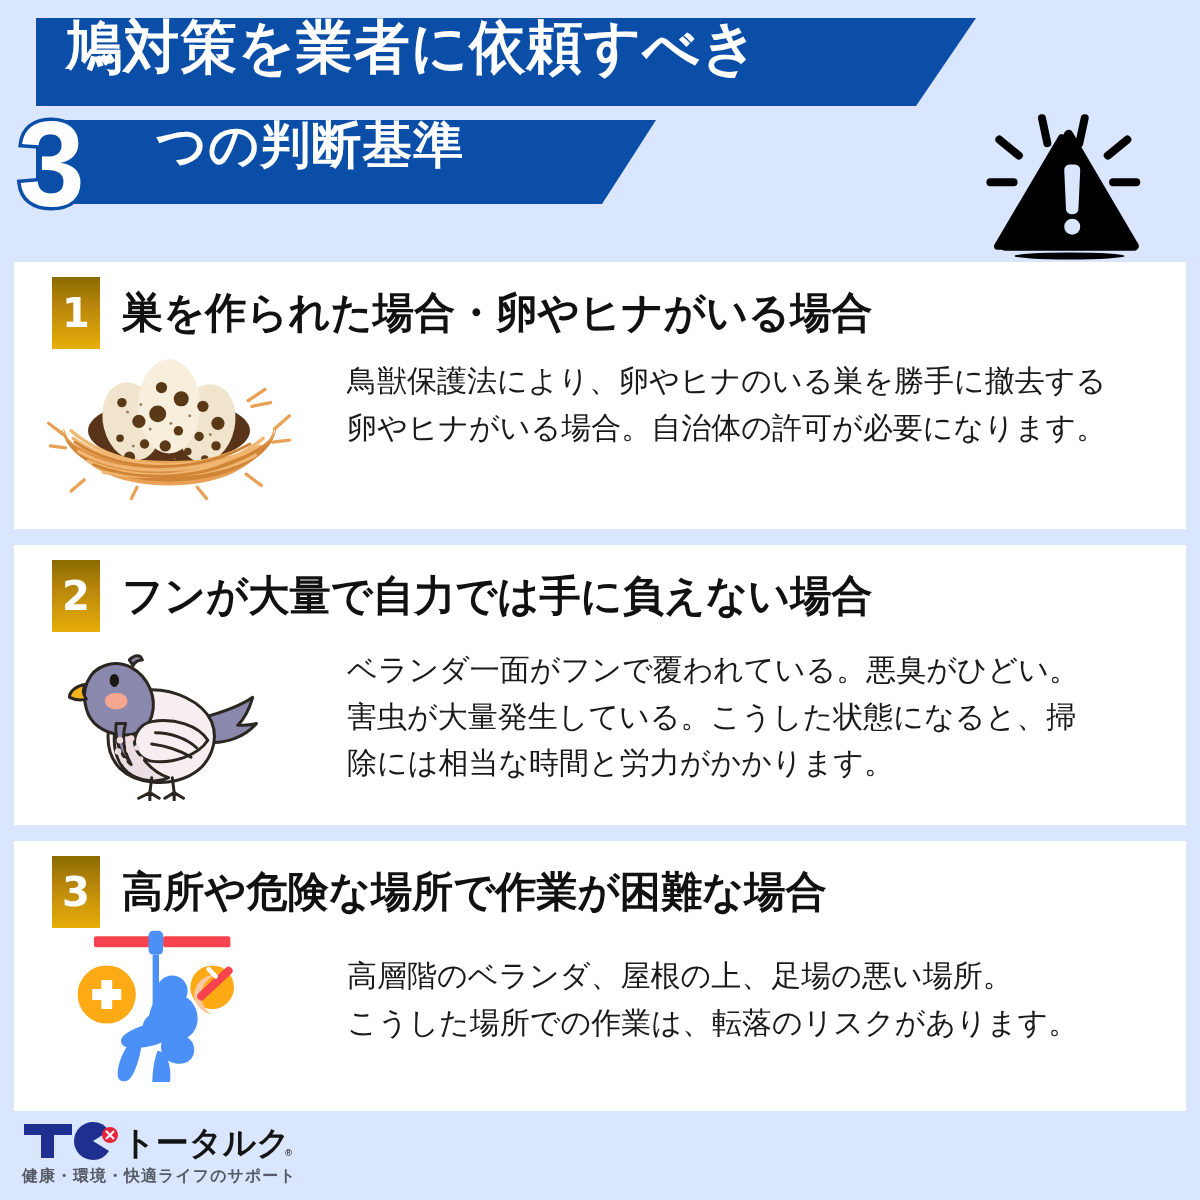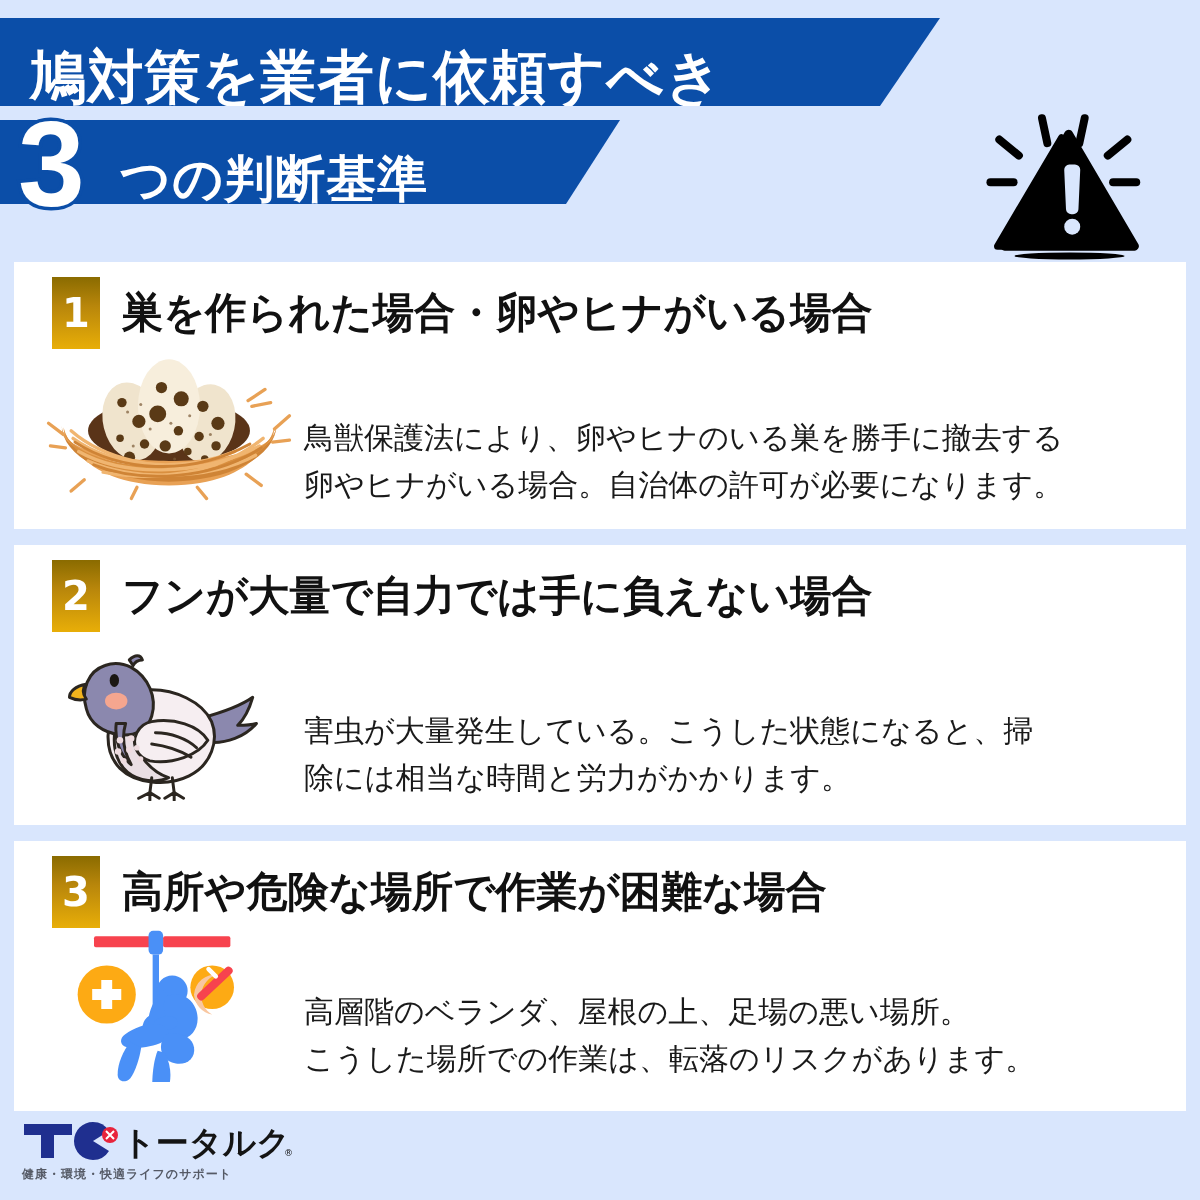--- a/index.html
+++ b/index.html
@@ -20,22 +20,23 @@
   .header {
     position:relative;
     width:1200px;
     height:262px;
   }
 
   .banner {
     position:absolute;
     background:#0b4ea8;
     display:flex;
-    align-items:flex-end;
+    align-items:flex-start;
     color:#ffffff;
+    margin-left:36px;
   }
 
   .banner-1 {
     left:0; top:18px;
     width:940px; height:88px;
     clip-path:polygon(0 0, 940px 0, 880px 88px, 0 88px);
     padding-left:30px;
   }
 
   .banner-1 .btext {
@@ -134,22 +135,23 @@
     font-weight:700;
     color:#111111;
     line-height:1.1;
     white-space:nowrap;
     transform:scaleX(0.98);
     transform-origin:left center;
   }
 
   .card-body {
     display:flex;
-    align-items:flex-end;
+    align-items:flex-start;
     padding:0 20px 0 20px;
+    gap:43px;
   }
 
   .illus {
     flex:0 0 auto;
     width:270px;
     display:flex;
     align-items:flex-start;
     justify-content:center;
   }
 
@@ -177,21 +179,21 @@
     width:1200px;
     height:92px;
     padding-left:22px;
     padding-top:10px;
   }
 
   .logo-row { display:flex; align-items:flex-end; }
 
   .logo-tagline {
     margin-top:4px;
-    font-size:12px;
+    font-size:16px;
     color:#555a66;
     letter-spacing:1px;
     font-weight:600;
   }
 </style>
 </head>
 <body>
 
 <div class="header">
 
@@ -360,20 +362,21 @@
               <circle cx="74" cy="114" r="3.5"></circle>
             <circle cx="60" cy="128" r="3.5"></circle>
               <circle cx="72" cy="126" r="3.5"></circle>
             <circle cx="66" cy="138" r="3.2"></circle>
               <circle cx="80" cy="124" r="3"></circle>
             <circle cx="84" cy="136" r="3"></circle>
           </g>
         </svg>
       </div>
       <div class="desc desc-2">
+        <p>ベランダ一面がフンで覆われている。悪臭がひどい。</p>
         <p>害虫が大量発生している。こうした状態になると、掃</p>
         <p>除には相当な時間と労力がかかります。</p>
       </div>
     </div>
   </div>
 
   <div class="card card-3">
     <div class="card-head">
       <div class="badge">3</div>
       <div class="card-title">高所や危険な場所で作業が困難な場合</div>

